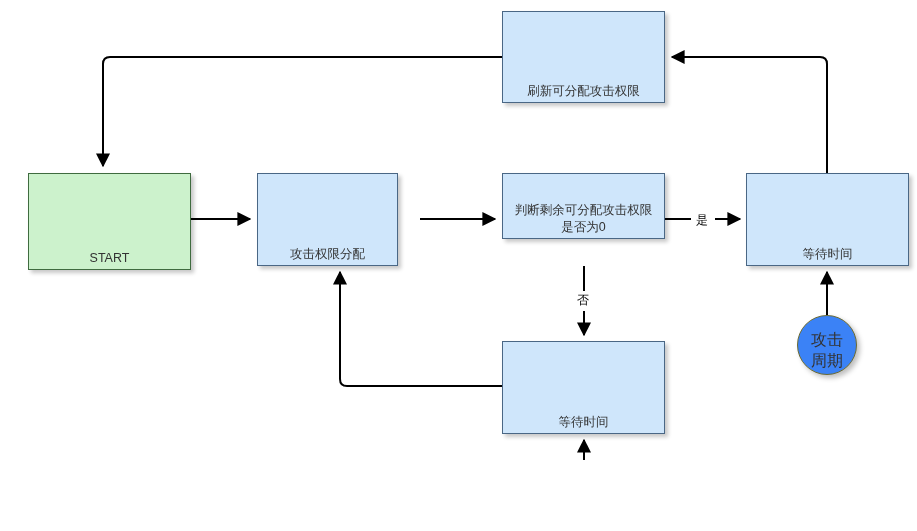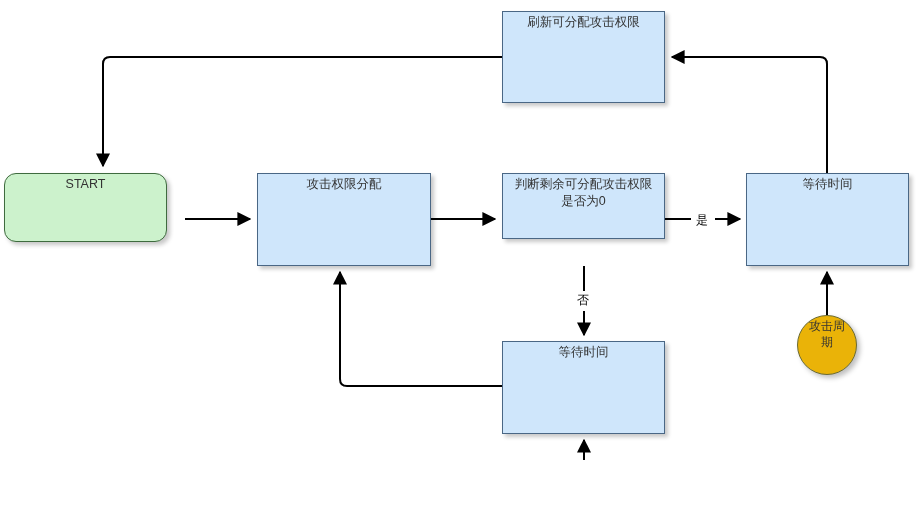--- a/index.html
+++ b/index.html
@@ -21,44 +21,44 @@
     position: absolute;
     left: 0;
     top: 0;
     width: 917px;
     height: 531px;
   }
   .node {
     position: absolute;
     box-sizing: border-box;
     display: flex;
-    align-items: flex-start;
+    align-items: flex-end;
     justify-content: center;
     text-align: center;
     color: #333333;
     font-size: 12.5px;
     line-height: 1.35;
     border: 1px solid #445a6b;
     box-shadow: 3px 3px 4px rgba(0,0,0,0.22);
     z-index: 2;
     padding: 2px 6px;
   }
   .node.process {
     background: #cfe6fb;
     border-color: #4a6785;
   }
   .node.start {
     background: #ccf2cc;
     border-color: #3f6b3f;
   }
   .node.ellipse {
-    background: #eab308;
+    background: #3b82f6;
     border-color: #6b6b33;
     border-radius: 50%;
-    font-size: 12px;
+    font-size: 16px;
     box-shadow: 3px 3px 5px rgba(0,0,0,0.25);
   }
   .node .label {
     display: block;
     width: 100%;
   }
   .edge-label {
     position: absolute;
     font-size: 12px;
     color: #000000;
@@ -97,25 +97,25 @@
 
     <path d="M 584 460 L 584 440" fill="none" stroke="#000000" stroke-width="2" marker-end="url(#arrow)"></path>
 
     <path d="M 827 315 L 827 272" fill="none" stroke="#000000" stroke-width="2" marker-end="url(#arrow)"></path>
   </svg>
 
   <div class="node process" style="left:502px; top:11px; width:163px; height:92px;">
     <span class="label">刷新可分配攻击权限</span>
   </div>
 
-  <div class="node start" style="left:4px; top:173px; width:163px; height:69px;border-radius:12px;">
+  <div class="node start" style="left:28px; top:173px; width:163px; height:97px;">
     <span class="label">START</span>
   </div>
 
-  <div class="node process" style="left:257px; top:173px; width:174px; height:93px;">
+  <div class="node process" style="left:257px; top:173px; width:141px; height:93px;">
     <span class="label">攻击权限分配</span>
   </div>
 
   <div class="node process" style="left:502px; top:173px; width:163px; height:66px;">
     <span class="label">判断剩余可分配攻击权限是否为0</span>
   </div>
 
   <div class="node process" style="left:746px; top:173px; width:163px; height:93px;">
     <span class="label">等待时间</span>
   </div>

